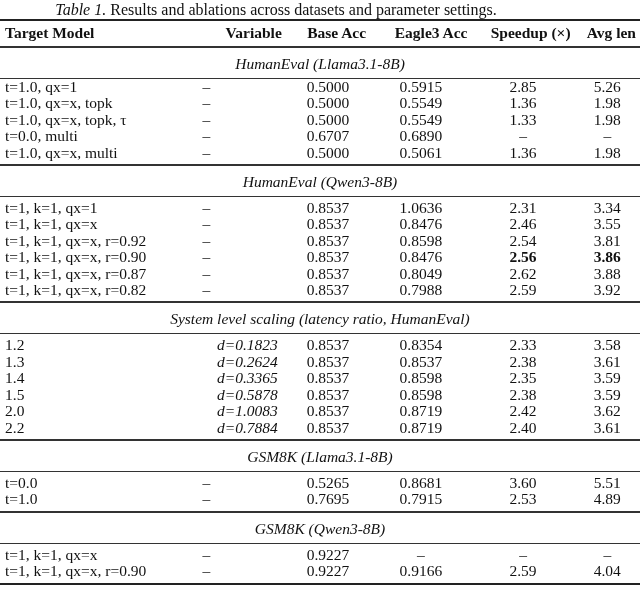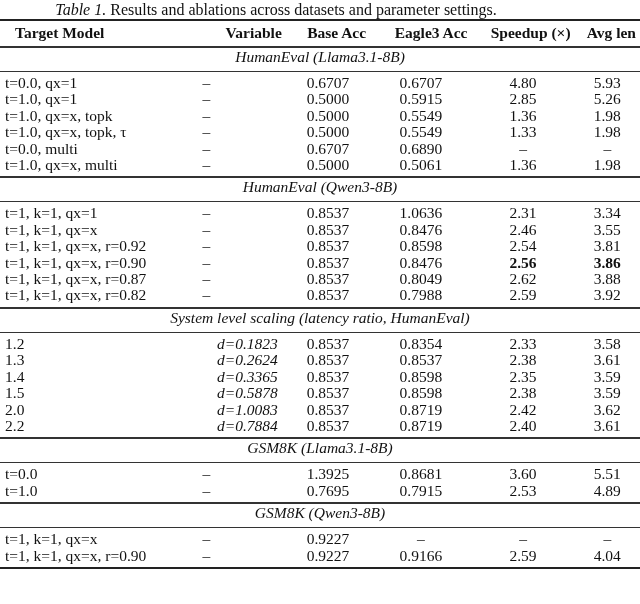--- a/index.html
+++ b/index.html
@@ -13,25 +13,25 @@
     position: absolute; left: 0; top: 0; width: 552px;
     text-align: center; font-size: 16px; line-height: 19px;
   }
   .caption .lbl { font-style: italic; }
   table {
     position: absolute; left: 0; top: 19px; width: 640px;
     border-collapse: collapse; font-size: 15.5px;
   }
   td, th { padding: 0 4px; line-height: 16.4px; white-space: nowrap; }
   th { font-weight: bold; text-align: right; padding-top: 3px; padding-bottom: 4px; line-height: 18px; }
-  th.c0 { text-align: left; padding-left: 15px; }
+  th.c0 { text-align: left; padding-left: 5px; }
   thead tr { border-top: 2.5px solid #222; border-bottom: 2px solid #333; }
   tr.section td {
     text-align: center; font-style: italic; line-height: 18px;
-    padding-top: 0; padding-bottom: 5px;
+    padding-top: 7px; padding-bottom: 5px;
     border-bottom: 1.5px solid #333;
   }
   tr.section.first td { border-top: none; }
   tr.section td { border-top: 2px solid #333; }
   tbody tr.first-row td { padding-top: 3px; }
   tbody tr.last-row td { padding-bottom: 3px; }
   td.c0 { text-align: left; padding-left: 5px; width: 205px; }
   td.c1 { text-align: left; width: 80px; }
   td.c1.right { text-align: right; padding-right: 8px; }
   td.num { text-align: center; }
@@ -56,28 +56,20 @@
       <th>Base Acc</th>
       <th>Eagle3 Acc</th>
       <th>Speedup (×)</th>
       <th>Avg len</th>
     </tr>
   </thead>
   <tbody id="tbody">
       <tr class="section first">
         <td colspan="6">HumanEval (Llama3.1-8B)</td>
       </tr>
-      <tr class="data first-row">
-        <td class="c0">t=0.0,  qx=1</td>
-        <td class="c1">–</td>
-        <td class="num c2">0.6707</td>
-        <td class="num c3">0.6707</td>
-        <td class="num c4">4.80</td>
-        <td class="num c5">5.93</td>
-      </tr>
       <tr class="data">
         <td class="c0">t=1.0,  qx=1</td>
         <td class="c1">–</td>
         <td class="num c2">0.5000</td>
         <td class="num c3">0.5915</td>
         <td class="num c4">2.85</td>
         <td class="num c5">5.26</td>
       </tr>
       <tr class="data">
         <td class="c0">t=1.0,  qx=x,  topk</td>
@@ -212,21 +204,21 @@
         <td class="num c3">0.8719</td>
         <td class="num c4">2.40</td>
         <td class="num c5">3.61</td>
       </tr>
       <tr class="section">
         <td colspan="6">GSM8K (Llama3.1-8B)</td>
       </tr>
       <tr class="data first-row">
         <td class="c0">t=0.0</td>
         <td class="c1">–</td>
-        <td class="num c2">1.3925</td>
+        <td class="num c2">0.5265</td>
         <td class="num c3">0.8681</td>
         <td class="num c4">3.60</td>
         <td class="num c5">5.51</td>
       </tr>
       <tr class="data last-row">
         <td class="c0">t=1.0</td>
         <td class="c1">–</td>
         <td class="num c2">0.7695</td>
         <td class="num c3">0.7915</td>
         <td class="num c4">2.53</td>

